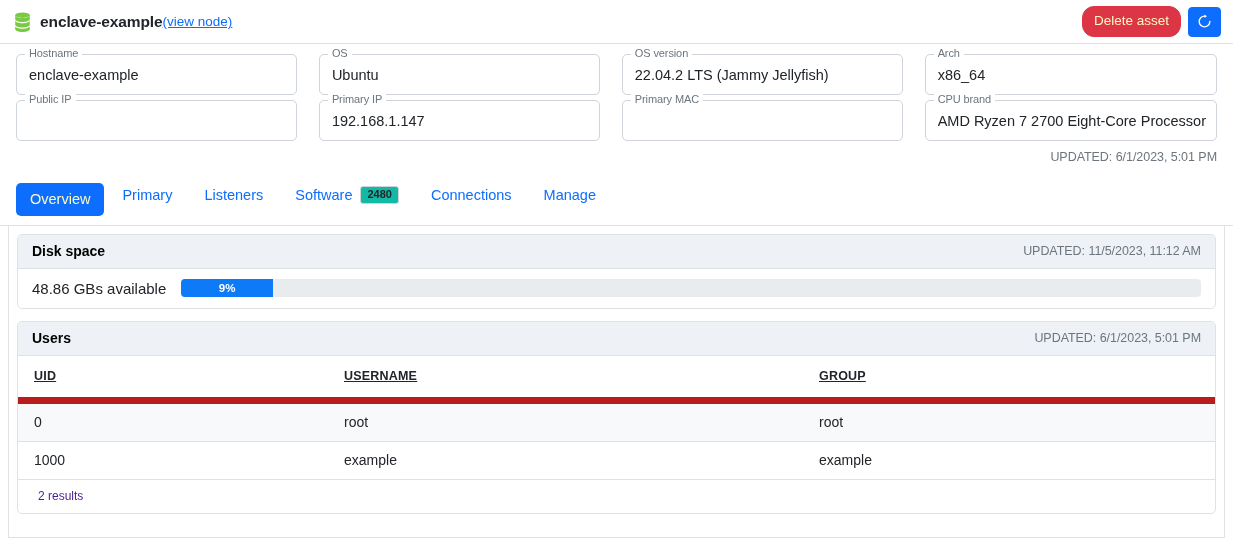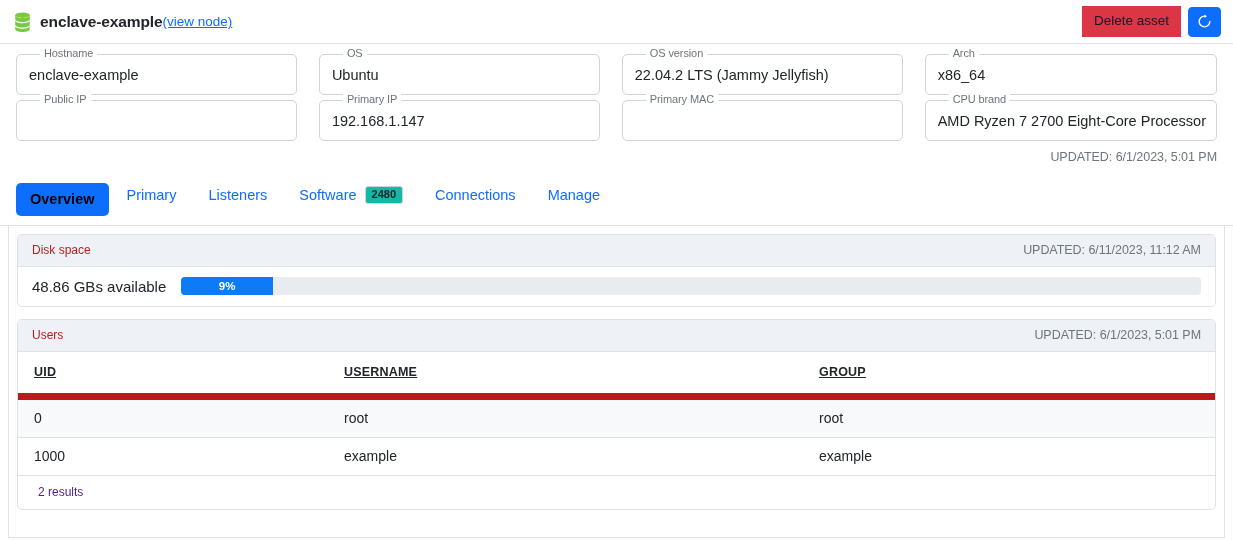--- a/index.html
+++ b/index.html
@@ -37,24 +37,24 @@
     font-size: 13.5px;
     color: #0d6efd;
     text-decoration: underline;
     cursor: pointer;
     font-weight: 400;
   }
   .topbar-spacer { flex: 1 1 auto; }
   .btn-delete {
     background: #dc3545;
     border: 1px solid #dc3545;
-    color: #0f172a;
+    color: #fef9c3;
     font-size: 13.5px;
     font-weight: 400;
-    border-radius: 0;
+    border-radius: 12px;
     padding: 6px 11px 7px;
     cursor: pointer;
     font-family: inherit;
     line-height: 1.2;
   }
   .btn-refresh {
     background: #0d6efd;
     border: 1px solid #0d6efd;
     border-radius: 4px;
     width: 33px; height: 30px;
@@ -76,21 +76,21 @@
   .field {
     position: relative;
     border: 1px solid #ced4da;
     border-radius: 5px;
     height: 41px;
     padding: 11px 10px 0 12px;
   }
   .field-label {
     position: absolute;
     top: -7px;
-    left: 23px;
+    left: 8px;
     background: #fff;
     padding: 0 4px;
     font-size: 11px;
     color: #6c757d;
     line-height: 1;
     letter-spacing: -0.1px;
   }
   .field-value {
     font-size: 14.5px;
     color: #212529;
@@ -134,22 +134,22 @@
     padding: 8px 14px 9px;
     font-size: 14.5px;
     color: #0d6efd;
     border-radius: 5px;
     cursor: pointer;
     margin-bottom: 9px;
     white-space: nowrap;
   }
   .tab.active {
     background: #0d6efd;
-    color: #000000;
-    font-weight: 700;
+    color: #fef9c3;
+    font-weight: 400;
     margin-top: 8px;
   }
   .tab-badge {
     font-size: 11px;
     color: #212529;
     background: #14b8a6;
     border: 1px solid #ced4da;
     border-radius: 3px;
     padding: 2px 6px 2px;
     font-weight: 700;
@@ -175,23 +175,23 @@
   }
   .card-header {
     background: #eef2f7;
     border-bottom: 1px solid #dee2e6;
     padding: 8px 14px 9px;
     display: flex;
     align-items: center;
     justify-content: space-between;
   }
   .card-title {
-    font-size: 12px;
-    font-weight: 400;
-    color: #b91c1c;
+    font-size: 14px;
+    font-weight: 700;
+    color: #000000;
   }
   .card-updated {
     font-size: 12.5px;
     color: #6c757d;
     letter-spacing: -0.05px;
   }
 
   
   .disk-body {
     display: flex;
@@ -337,21 +337,21 @@
   <div class="tab">
     <span>Manage</span>
   </div>
 </div>
 
 <div class="content-frame">
 
   <div class="card">
     <div class="card-header">
       <span class="card-title">Disk space</span>
-      <span class="card-updated">UPDATED: 6/11/2023, 11:12 AM</span>
+      <span class="card-updated">UPDATED: 11/5/2023, 11:12 AM</span>
     </div>
     <div class="disk-body">
       <span class="disk-text">48.86 GBs available</span>
       <div class="progress-track">
         <div class="progress-fill" id="disk-fill" style="width: 9%;">
           <span>9%</span>
         </div>
       </div>
     </div>
   </div>

